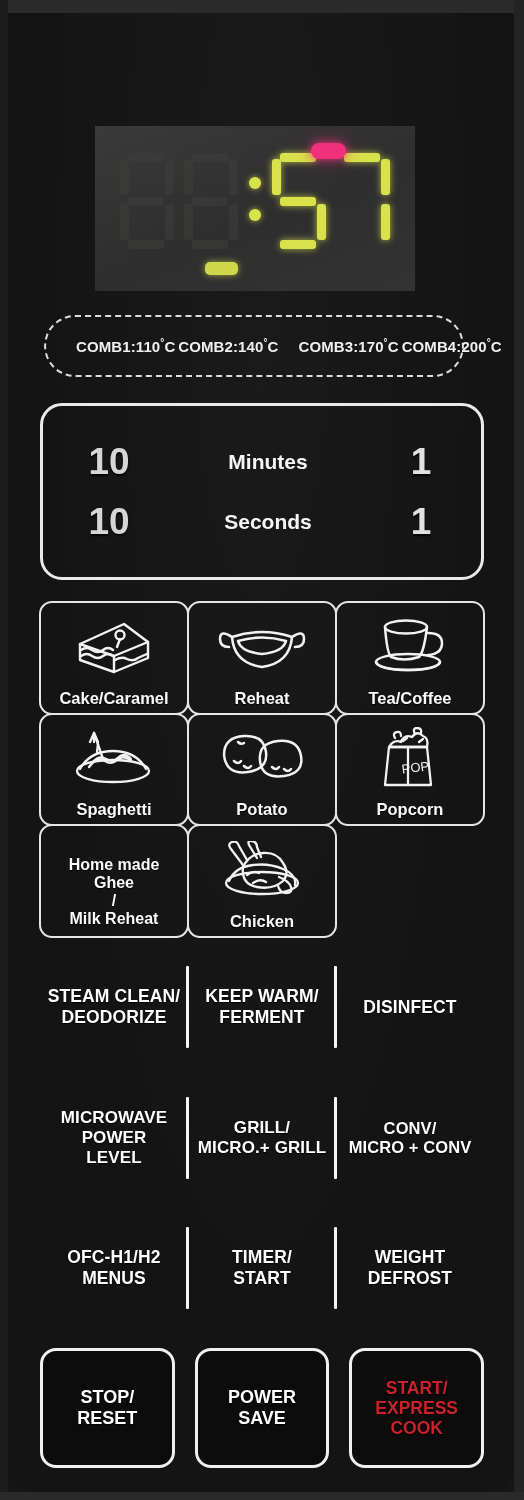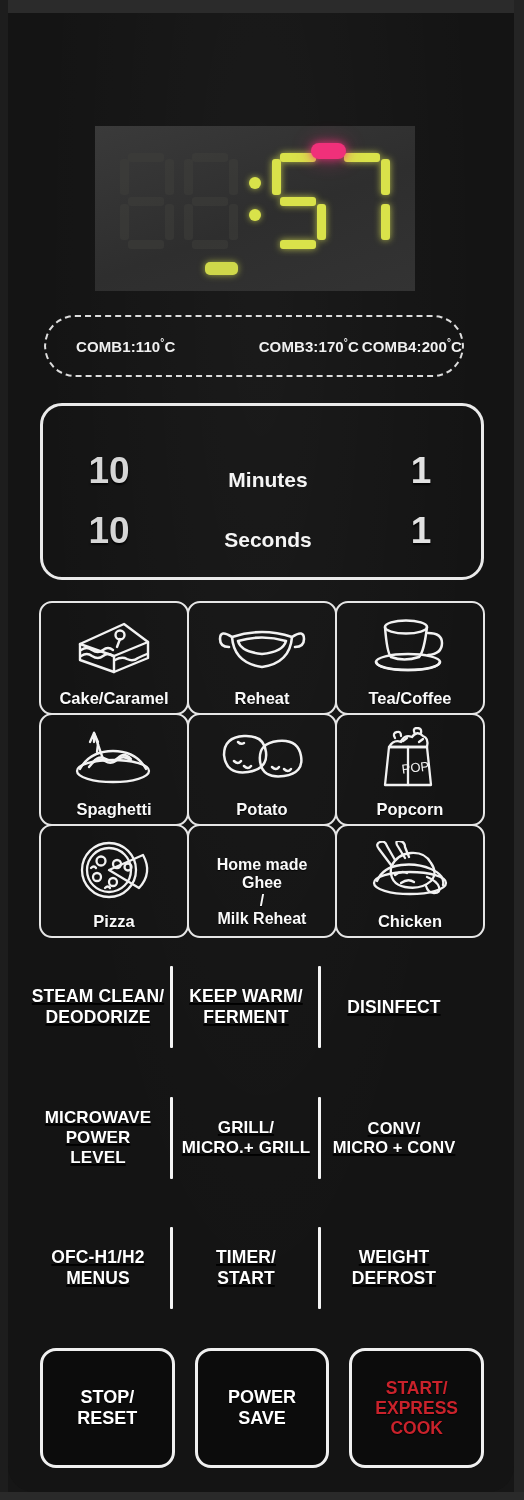--- a/index.html
+++ b/index.html
@@ -88,21 +88,21 @@
   .comb-col.right{padding-left:20px;}
   .comb-line{color:#f0f0f0;font-size:15px;font-weight:bold;letter-spacing:.1px;white-space:nowrap;}
   .deg{font-size:10px;vertical-align:super;}
 
   
   .numpad{
     position:absolute;left:40px;top:403px;width:444px;height:177px;
     border:3px solid #eaeaea;border-radius:22px;
     display:flex;flex-direction:column;justify-content:center;
   }
-  .num-row{display:flex;align-items:flex-end;height:60px;}
+  .num-row{display:flex;align-items:center;height:60px;}
   .num-row .big{width:132px;text-align:center;color:#d6d6d6;font-size:37px;font-weight:bold;
     text-shadow:0 2px 2px rgba(0,0,0,.85);}
   .num-row .unit{flex:1;text-align:center;color:#f5f5f5;font-size:21px;font-weight:bold;}
   .num-row .one{width:120px;text-align:center;color:#e2e2e2;font-size:37px;font-weight:bold;
     text-shadow:0 2px 2px rgba(0,0,0,.85);}
 
   
   .grid{
     position:absolute;left:40px;top:602px;width:444px;height:335px;
     display:grid;grid-template-columns:1fr 1fr 1fr;grid-template-rows:1fr 1fr 1fr;
@@ -115,21 +115,21 @@
     display:flex;flex-direction:column;align-items:center;justify-content:flex-end;
     padding-bottom:6px;
   }
   .cell .art{flex:1;display:flex;align-items:center;justify-content:center;width:100%;}
   .cell .lbl{color:#fafafa;font-size:16.5px;font-weight:bold;line-height:1.04;text-align:center;
     text-shadow:0 1px 1px rgba(0,0,0,.9);}
   .cell .lbl.multi{font-size:16px;line-height:1.12;padding-bottom:1px;}
   .cell svg{display:block;}
 
   
-  .trow{position:absolute;left:24px;width:444px;height:110px;display:flex;text-decoration:underline;}
+  .trow{position:absolute;left:40px;width:444px;height:110px;display:flex;}
   .trow .tcell{flex:1;display:flex;align-items:center;justify-content:center;position:relative;}
   .trow .tcell .ttxt{color:#ffffff;font-size:17.5px;font-weight:bold;line-height:1.18;
     text-align:center;text-shadow:0 1px 1px rgba(0,0,0,.9);letter-spacing:.1px;}
   .trow .divider{position:absolute;top:14px;width:3px;height:82px;background:#f5f5f5;border-radius:1px;}
   .trow .d1{left:calc(33.333% - 1.5px);}
   .trow .d2{left:calc(66.666% - 1.5px);}
   #trow1{top:952px;}
   #trow2{top:1083px;}
   #trow3{top:1213px;}
   #trow2 .tcell .ttxt{font-size:17px;}
@@ -198,20 +198,21 @@
           <i class="sg sc"></i>
       </div>
     </div>
   </div>
   <div class="ind-pink"></div>
   <div class="ind-yellow"></div>
 
   <div class="comb">
     <div class="comb-col left">
       <div class="comb-line"><span>COMB1</span>:<span>110</span><span class="deg">°</span>C</div>
+      <div class="comb-line"><span>COMB2</span>:<span>140</span><span class="deg">°</span>C</div>
     </div>
     <div class="comb-col right">
       <div class="comb-line"><span>COMB3</span>:<span>170</span><span class="deg">°</span>C</div>
       <div class="comb-line"><span>COMB4</span>:<span>200</span><span class="deg">°</span>C</div>
     </div>
   </div>
 
   <div class="numpad">
     <div class="num-row">
       <div class="big">10</div>
@@ -304,36 +305,20 @@
           <path d="M20 20 q5 -8 12 -5 q3 -8 11 -5 q5 -7 11 -1 q6 2 4 11 Z"></path>
           <path d="M26 11 q-3 -5 2 -6 q4 -1 4 4"></path>
           <path d="M46 7 q-3 -6 2 -6 q5 0 4 5"></path>
           <path d="M34 14 l4 -3 M50 15 l4 -3"></path>
           <text x="47" y="45" font-family="Liberation Sans, sans-serif" font-size="13" fill="#f2f2f2" stroke="none" text-anchor="middle" transform="rotate(-7 47 45)">POP</text>
         </svg>
       </div>
       <div class="lbl">Popcorn</div>
     </div>
 
-    <div class="cell">
-      <div class="art">
-        <svg width="86" height="62" viewBox="0 0 86 62" fill="none" stroke="#f2f2f2" stroke-width="2.3" stroke-linejoin="round" stroke-linecap="round">
-          <circle cx="38" cy="31" r="27"></circle>
-          <circle cx="38" cy="31" r="22"></circle>
-          <path d="M38 31 L72 16 q10 18 -4 33 Z"></path>
-          <circle cx="30" cy="22" r="4.5"></circle>
-          <circle cx="26" cy="38" r="4"></circle>
-          <circle cx="42" cy="43" r="4"></circle>
-          <circle cx="46" cy="25" r="4"></circle>
-          <path d="M20 29 q3 -3 5 0 M34 49 q3 -3 5 0"></path>
-          <circle cx="57" cy="28" r="3.5"></circle>
-        </svg>
-      </div>
-      <div class="lbl">Pizza</div>
-    </div>
 
     <div class="cell">
       <div class="art" style="flex:0;"></div>
       <div class="lbl multi" style="padding-bottom:2px;">
         <div>Home made</div>
         <div>Ghee</div>
         <div>/</div>
         <div>Milk Reheat</div>
       </div>
     </div>

